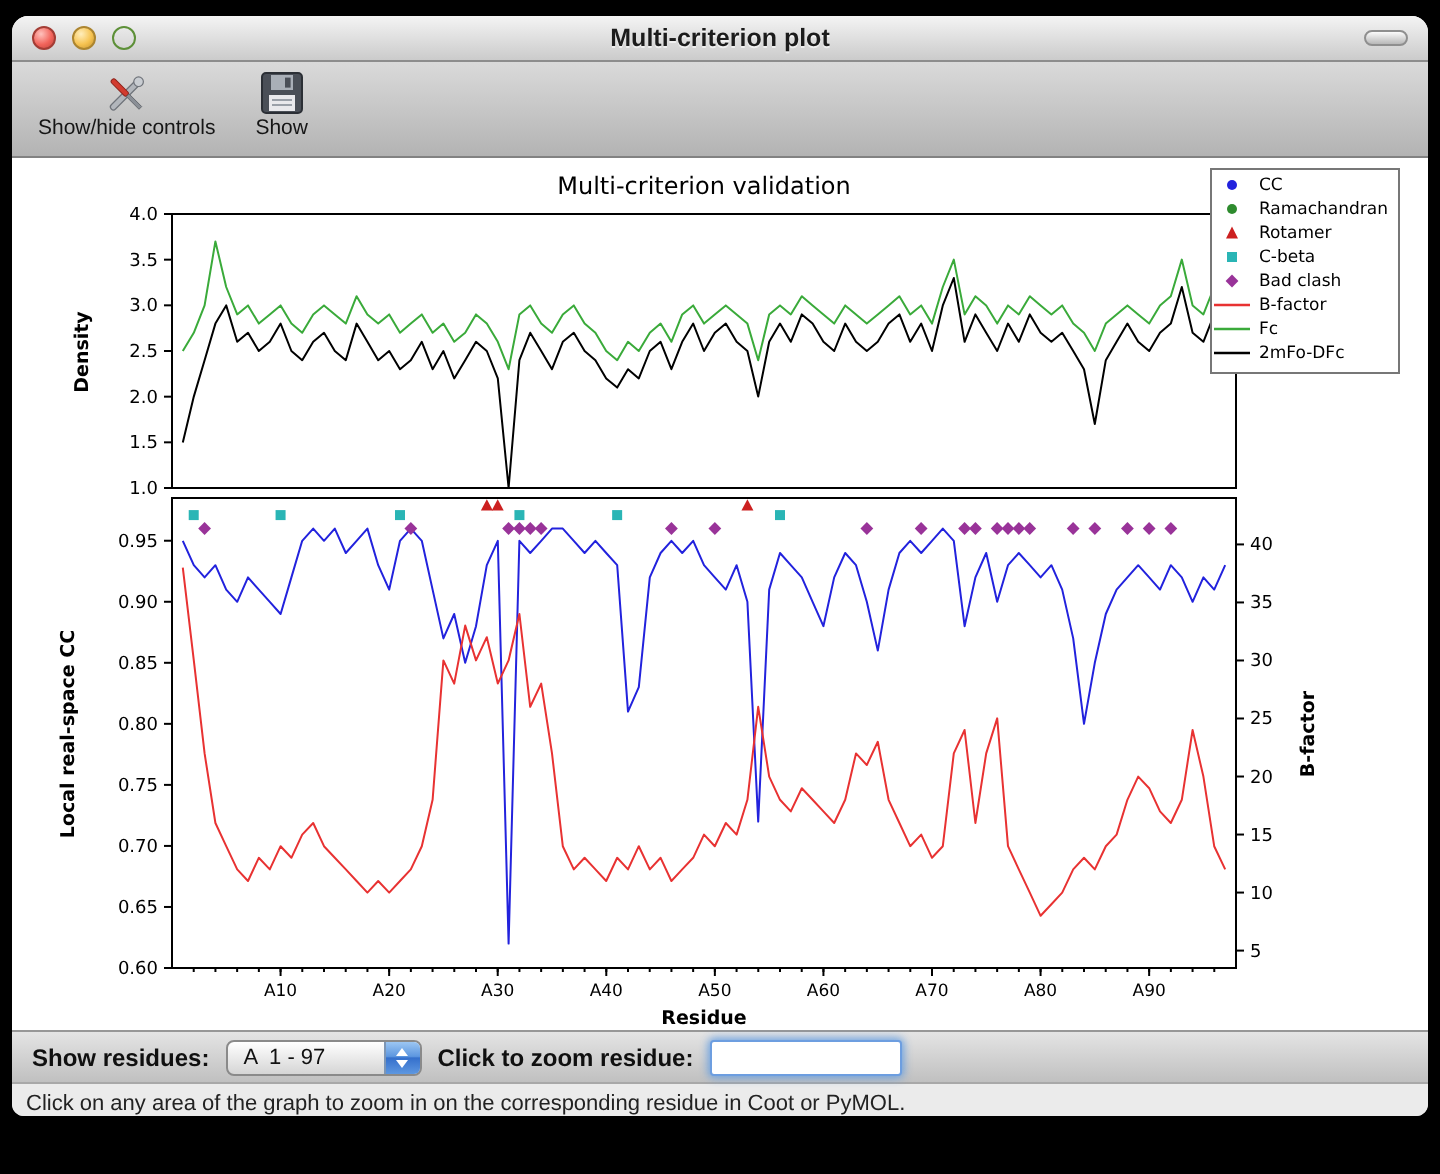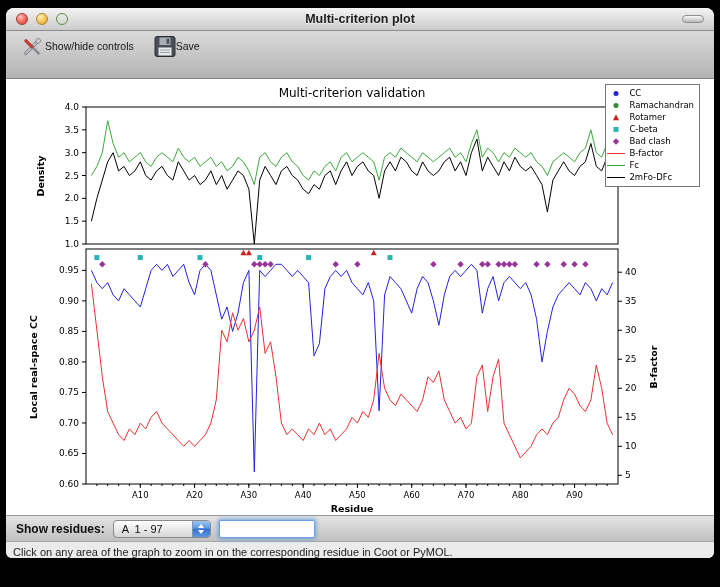--- a/index.html
+++ b/index.html
@@ -15,21 +15,21 @@
   .traffic{position:absolute;left:10px;top:5px;display:flex;gap:8px;}
   .tl{width:12px;height:12px;border-radius:50%;display:inline-block;box-sizing:border-box;}
   .tl.red{background:radial-gradient(circle at 35% 30%,#ffc2bd,#f2655c 55%,#c04139);border:1px solid #a33d35;}
   .tl.yellow{background:radial-gradient(circle at 35% 30%,#ffeebc,#f6c351 55%,#c3922f);border:1px solid #ac8530;}
   .tl.green{background:radial-gradient(circle at 35% 30%,#d2f3c8,#7cc95e 55%,#53a136;);border:1px solid #5d9038;}
   .capsule{position:absolute;right:10px;top:7px;width:22px;height:8px;border-radius:4px;
            background:linear-gradient(#fbfbfb,#b8b8b8);border:1px solid #8f8f8f;box-sizing:border-box;}
   
   .toolbar{height:45px;background:linear-gradient(#dadada,#b3b3b3);border-bottom:1px solid #828282;
            display:flex;align-items:flex-start;padding:2px 8px 0;gap:10px;}
-  .toolbtn{display:flex;flex-direction:row;align-items:center;padding:1px 5px;border-radius:4px;}
+  .toolbtn{display:flex;flex-direction:column;align-items:center;padding:1px 5px;border-radius:4px;}
   .toolbtn .ticon{height:25px;display:flex;align-items:center;}
   .toolbtn .tlabel{font-size:10.5px;color:#161616;margin-top:-1px;}
   
   .content{position:relative;height:436px;background:#ffffff;}
   #figure-svg{position:absolute;left:0;top:0;}
   #figure-svg text{font-family:"DejaVu Sans",sans-serif;fill:#000;}
   .legend{position:absolute;right:14px;top:5px;background:#fff;border:1px solid #777;
           padding:2px 5px 3px 0;display:flex;flex-direction:column;gap:0;}
   .litem{display:flex;align-items:center;gap:3px;height:12px;}
   .ltext{font-family:"DejaVu Sans",sans-serif;font-size:8.5px;color:#000;white-space:nowrap;}
@@ -91,21 +91,21 @@
         <span class="ticon">
           <svg width="22" height="23" viewBox="0 0 22 23">
             <rect x="1" y="1.5" width="20" height="20" rx="2" fill="#4a4f57" stroke="#2b2f35" stroke-width="1"></rect>
             <rect x="5.5" y="2.5" width="11" height="7.5" fill="#a9afb7"></rect>
             <rect x="12.5" y="3.8" width="2.8" height="5" fill="#4a4f57"></rect>
             <rect x="4.5" y="12.5" width="13" height="8" fill="#e9e9ec"></rect>
             <line x1="6" y1="15" x2="16" y2="15" stroke="#9aa0a8" stroke-width="1"></line>
             <line x1="6" y1="17.5" x2="16" y2="17.5" stroke="#9aa0a8" stroke-width="1"></line>
           </svg>
         </span>
-        <span class="tlabel">Save</span>
+        <span class="tlabel">Show</span>
       </div>
     </div>
 
     <div class="content">
       <svg id="figure-svg" width="708" height="436" viewBox="0 0 708 436">
 
         <rect x="80" y="28" width="532" height="137" fill="#ffffff" stroke="#000" stroke-width="1"></rect>
         <rect x="80" y="170" width="532" height="235" fill="#ffffff" stroke="#000" stroke-width="1"></rect>
         <g id="ticks-layer">
             <line x1="76" y1="165" x2="80" y2="165" stroke="#000" stroke-width="1"></line>
@@ -320,20 +320,21 @@
 
     <div class="controls">
       <span class="ctl-label">Show residues:</span>
       <div class="combo">
         <span class="combo-text">A  1 - 97</span>
         <span class="combo-cap">
           <span class="arrow-up"></span>
           <span class="arrow-down"></span>
         </span>
       </div>
+      <span class="ctl-label">Click to zoom residue:</span>
       <input class="zoombox" type="text" value="" style="">
     </div>
 
     <div class="statusbar">
       <span class="status-text">Click on any area of the graph to zoom in on the corresponding residue in Coot or PyMOL.</span>
     </div>
 
   </div>
 </div>
 

